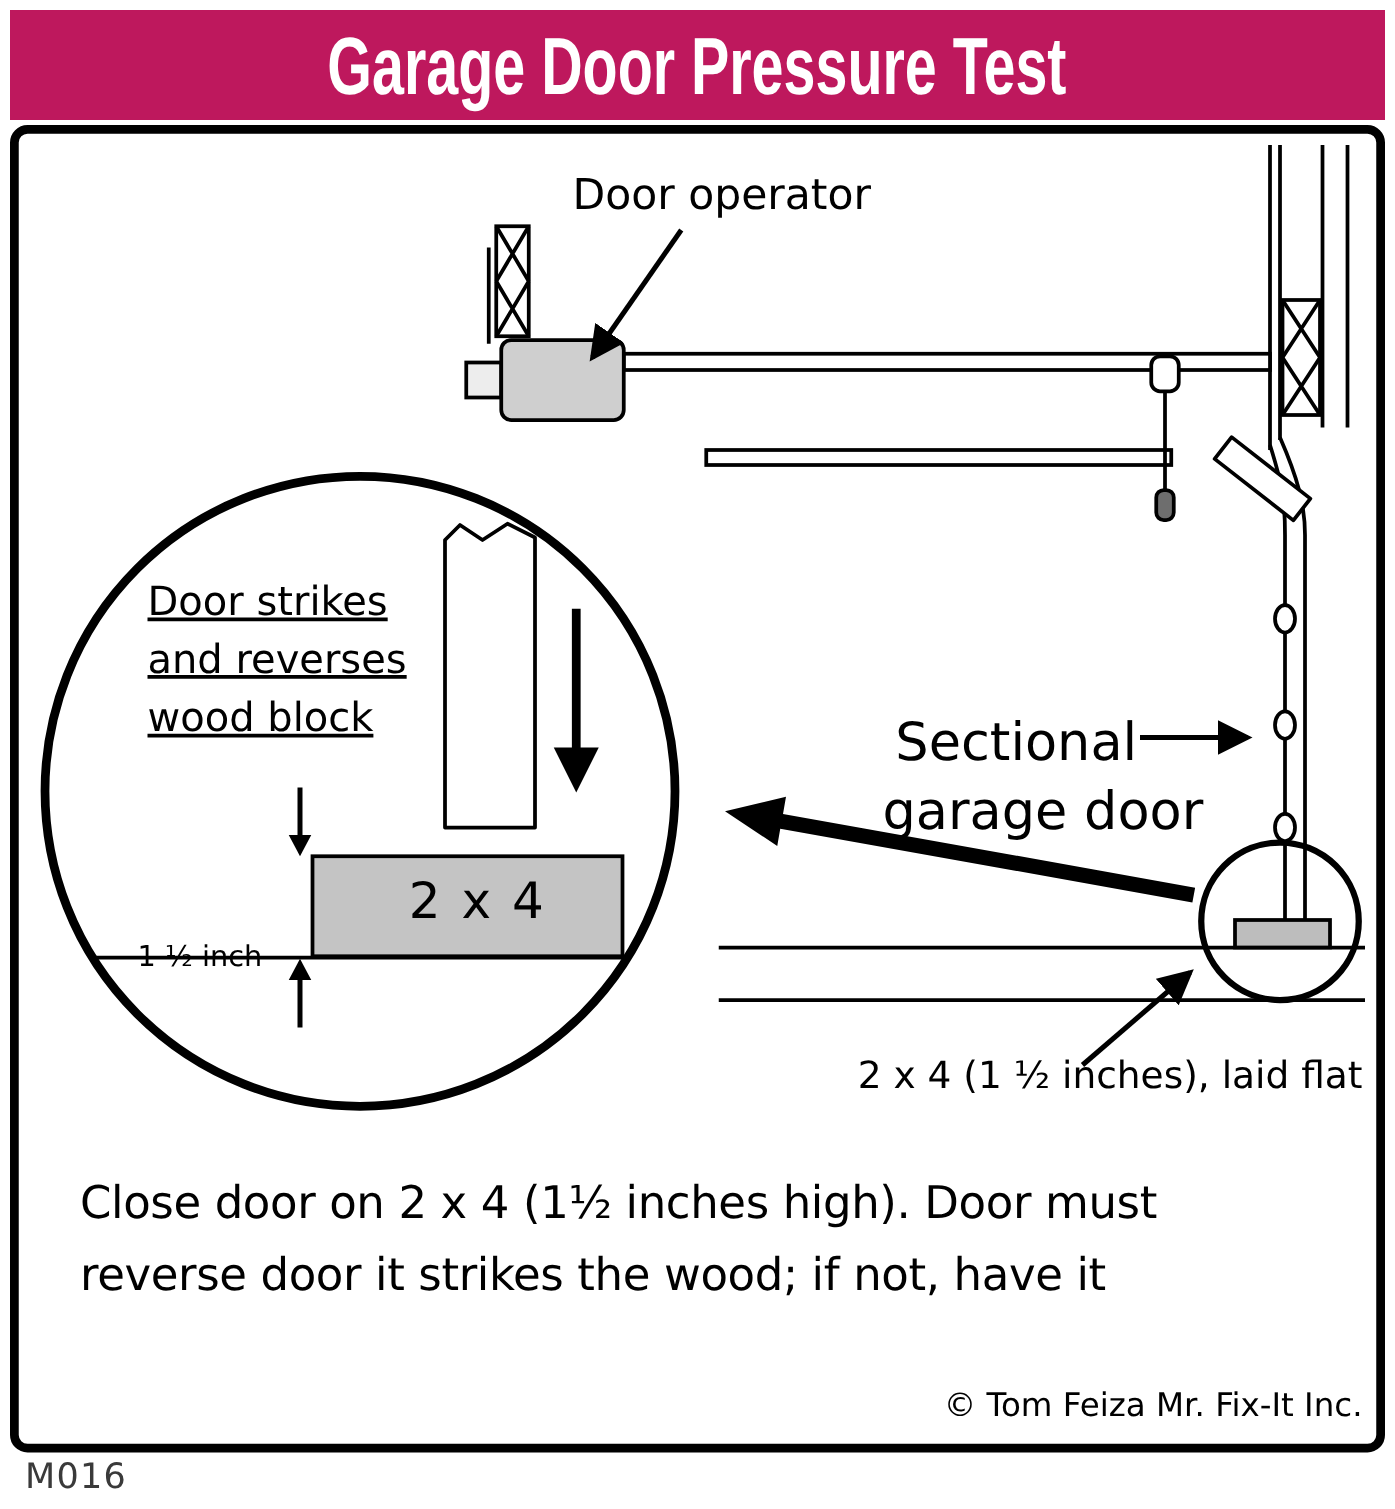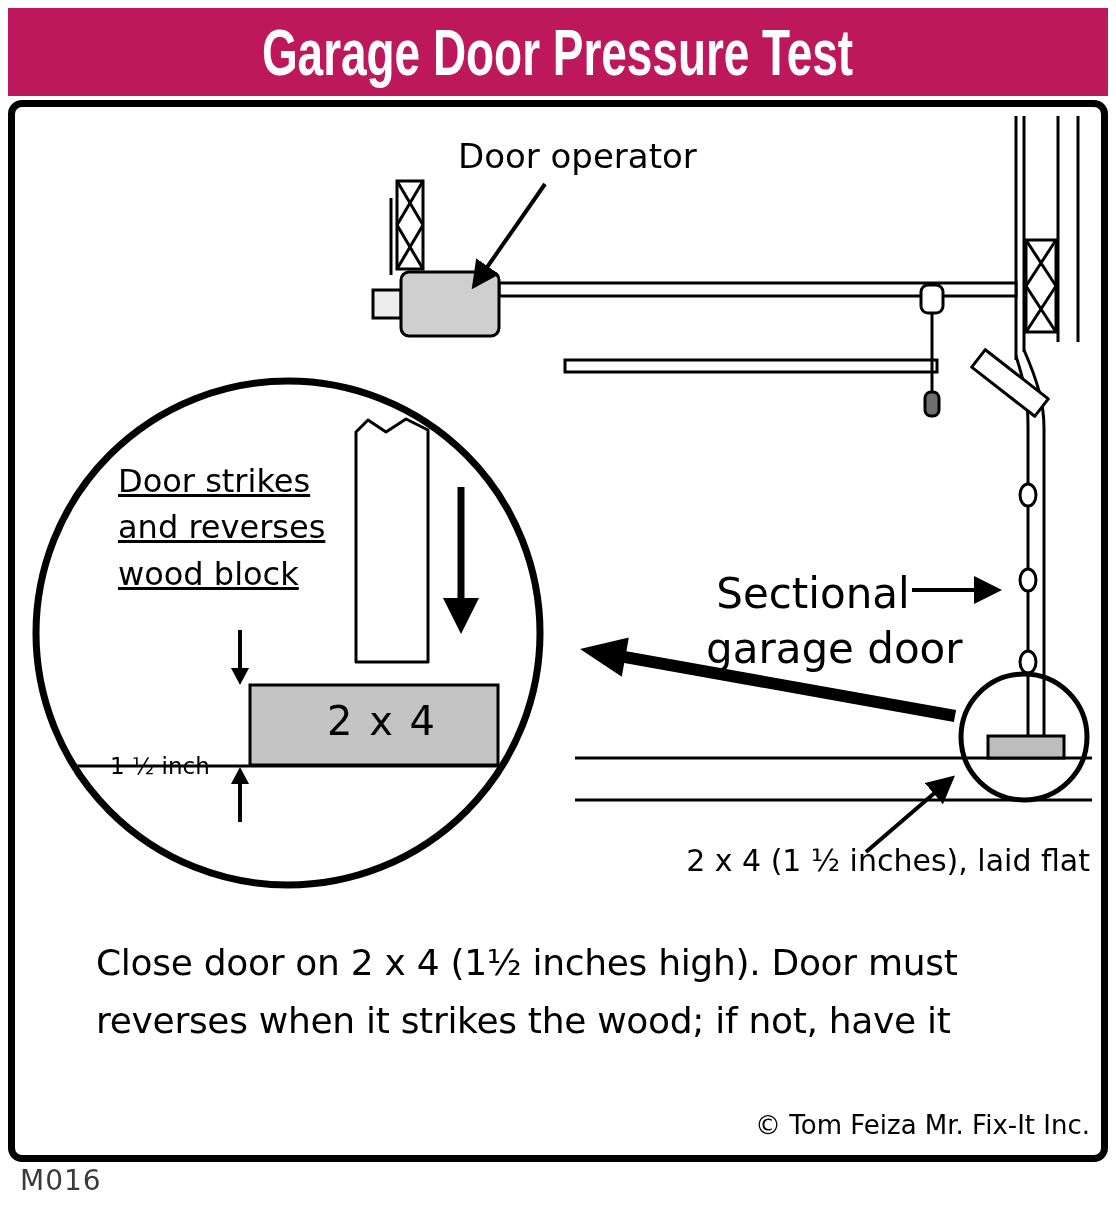--- a/index.html
+++ b/index.html
@@ -13,21 +13,21 @@
   #frame{left:8px;top:100px;width:1100px;height:1062px;border:7px solid #000;border-radius:14px;
          box-sizing:border-box;background:#fff;z-index:1;}
   svg{position:absolute;left:0;top:0;z-index:2;}
   .lbl{position:absolute;z-index:4;white-space:nowrap;}
   #door-operator-label{left:458px;top:136px;font-size:34px;}
   #sectional-label{left:706px;top:566px;width:214px;text-align:center;font-size:42px;line-height:1.32;}
   #laid-flat-label{right:26px;top:843px;font-size:30px;}
   #strikes-note{left:118px;top:458px;font-size:32px;line-height:1.45;text-decoration:underline;}
   #height-label{left:110px;top:706px;font-size:23px;margin-top:47px;}
   #block-label{left:250px;top:698px;width:264px;text-align:center;font-size:40px;letter-spacing:2px;}
-  #caption{left:64px;top:934px;font-size:36px;line-height:1.62;letter-spacing:-0.3px;margin-left:32px;}
+  #caption{left:64px;top:934px;font-size:36px;line-height:1.62;letter-spacing:-0.3px;}
   #credit{right:26px;top:1110px;font-size:26px;}
   #figure-id{left:20px;top:1164px;font-size:28px;color:#3a3a3a;letter-spacing:1px;}
 </style>
 </head>
 <body>
 
 <div id="title-bar" class="abs">
   <span>Garage Door Pressure Test</span>
 </div>
 
@@ -128,18 +128,18 @@
   <div>and reverses</div>
   <div>wood block</div>
 </div>
 
 <div id="height-label" class="lbl">1 ½ inch</div>
 
 <div id="block-label" class="lbl">2 x 4</div>
 
 <div id="caption" class="lbl">
   <div>Close door on 2 x 4 (1½ inches high).  Door must</div>
-  <div>reverses when it strikes the wood; if not, have it</div>
+  <div>reverse door it strikes the wood; if not, have it</div>
 </div>
 
 <div id="credit" class="lbl">© Tom Feiza Mr. Fix-It Inc.</div>
 
 <div id="figure-id" class="lbl">M016</div>
 
 </body></html>

